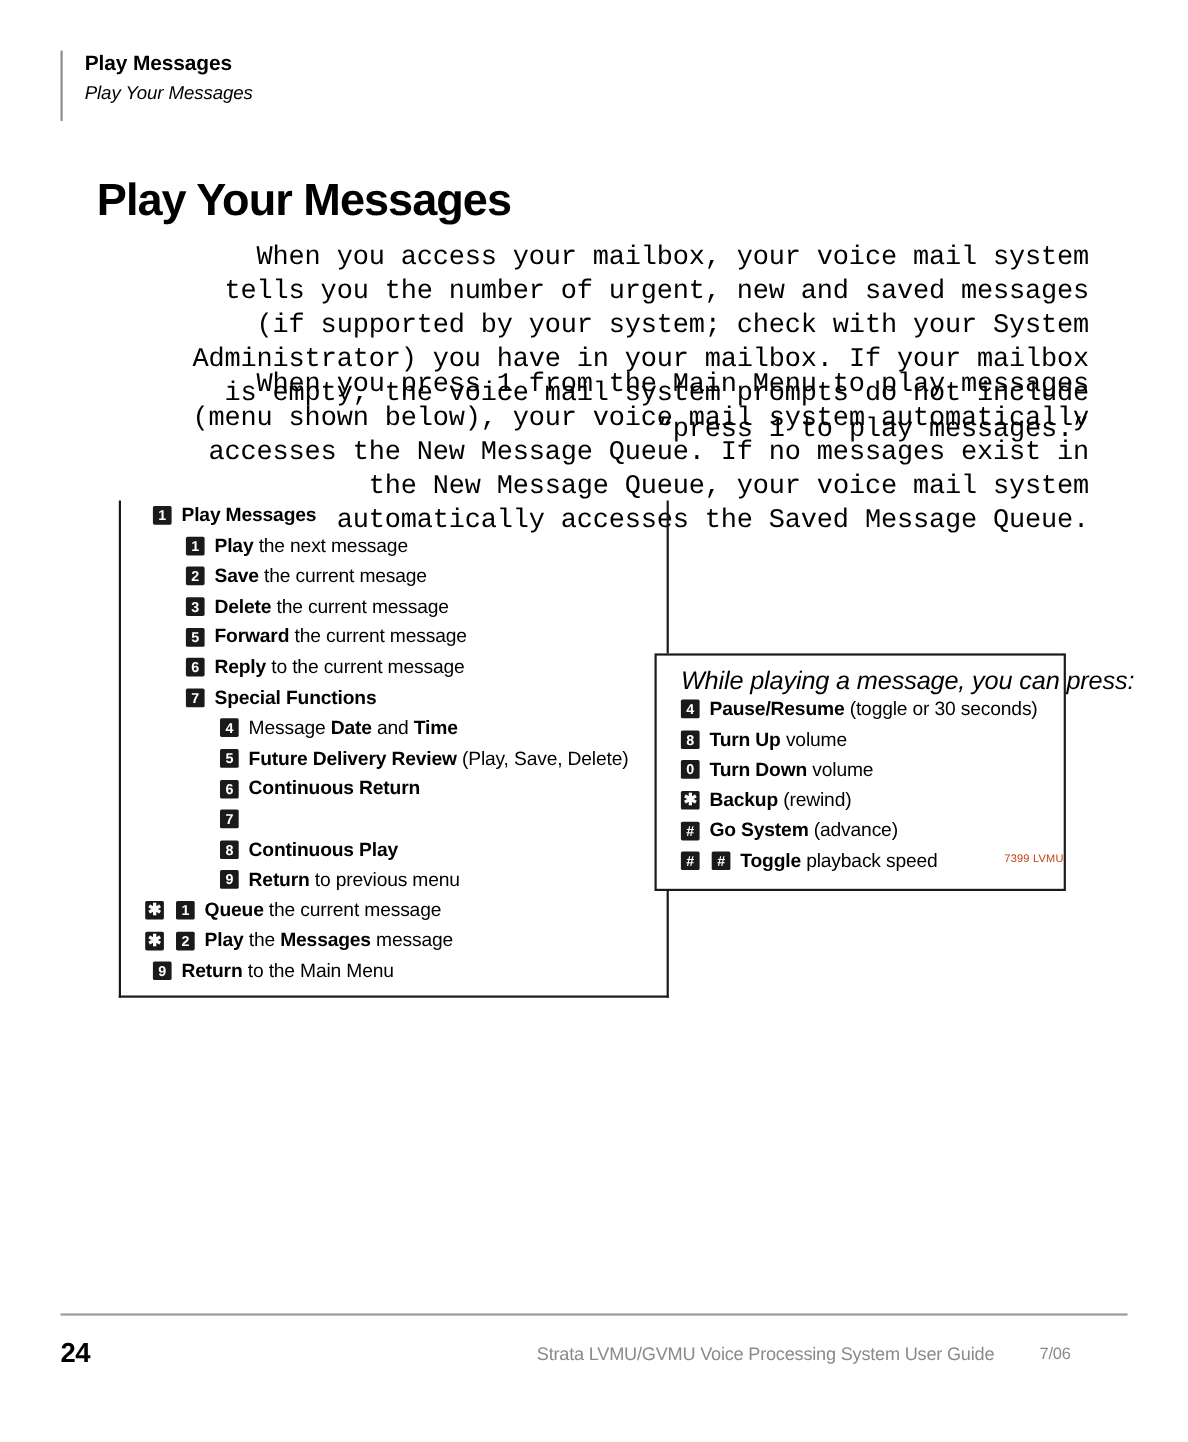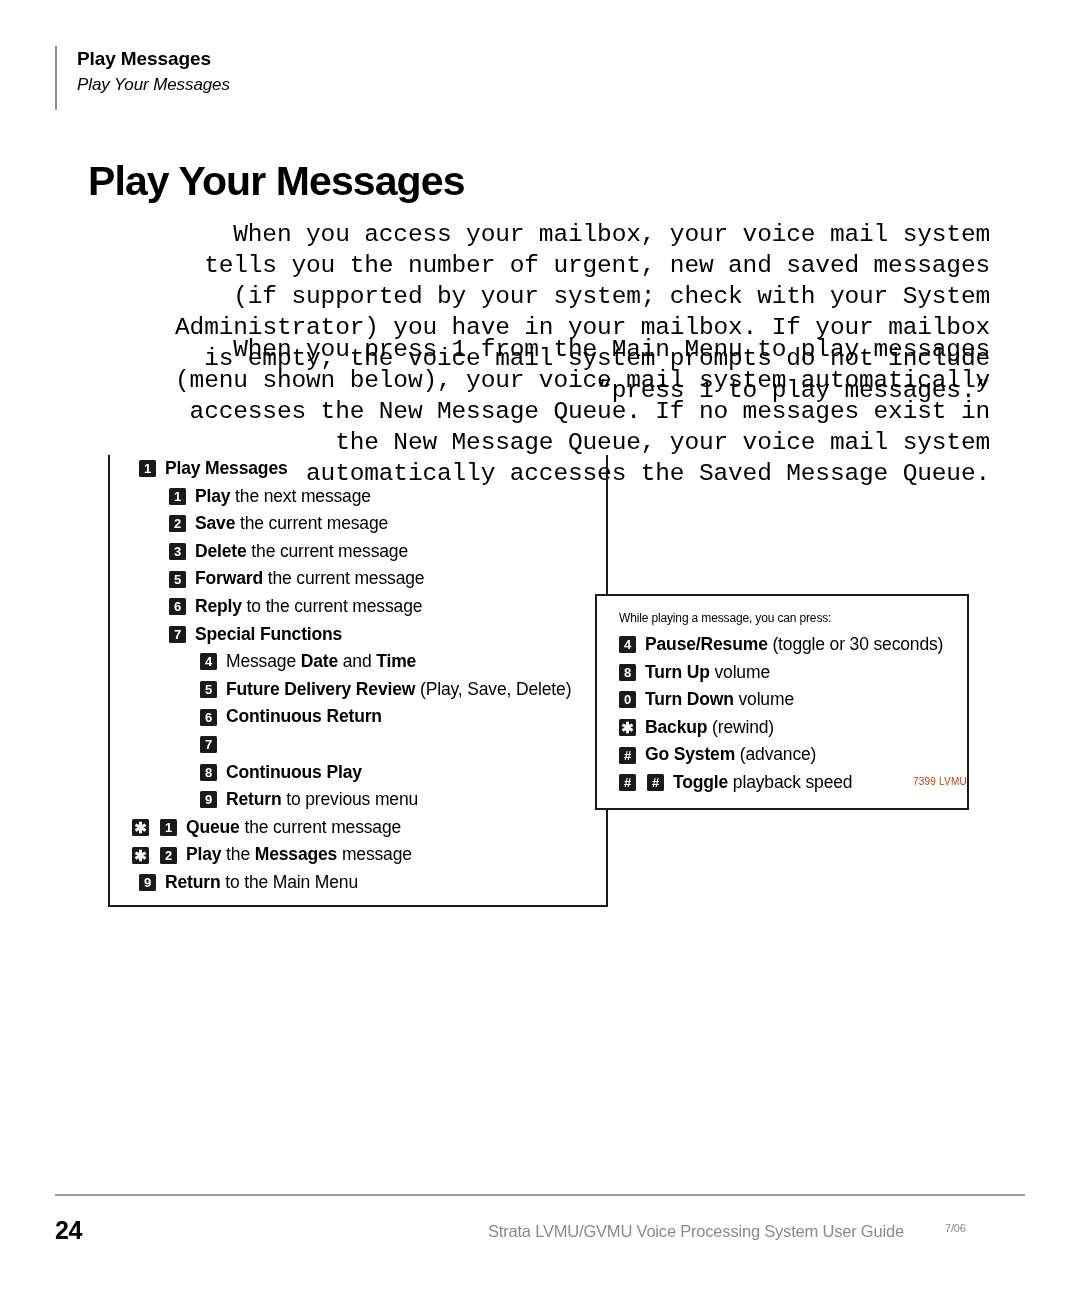--- a/index.html
+++ b/index.html
@@ -151,26 +151,27 @@
   .key + .key { margin-left: 11px; }
 
   
   .lvl0 { padding-left: 29px; }
   .lvl1 { padding-left: 59px; }
   .lvl2 { padding-left: 90px; }
   .lvl-star { padding-left: 22px; }
 
   
   #playback-box .pb-intro {
-    font-size: 12px;
+    font-size: 23px;
     line-height: 26px;
     letter-spacing: -0.15px;
     padding-left: 22px;
     padding-top: 9px;
     white-space: nowrap;
+    font-style: italic;
   }
   #playback-box .menu-row { padding-left: 22px; }
 
   
   #figure-caption {
     position: absolute;
     left: 913px;
     top: 776px;
     font-size: 10px;
     letter-spacing: 0.2px;
@@ -202,21 +203,21 @@
     font-size: 16.5px;
     color: #8a8a8a;
     letter-spacing: -0.2px;
     white-space: nowrap;
     margin-left: 28px;
   }
   #footer-date {
     position: absolute;
     left: 945px;
     top: 1222px;
-    font-size: 11px;
+    font-size: 15px;
     color: #8a8a8a;
     letter-spacing: -0.2px;
     white-space: nowrap;
   }
 </style>
 </head>
 <body>
 
 <div id="running-header">
   <div class="chapter">Play Messages</div>

